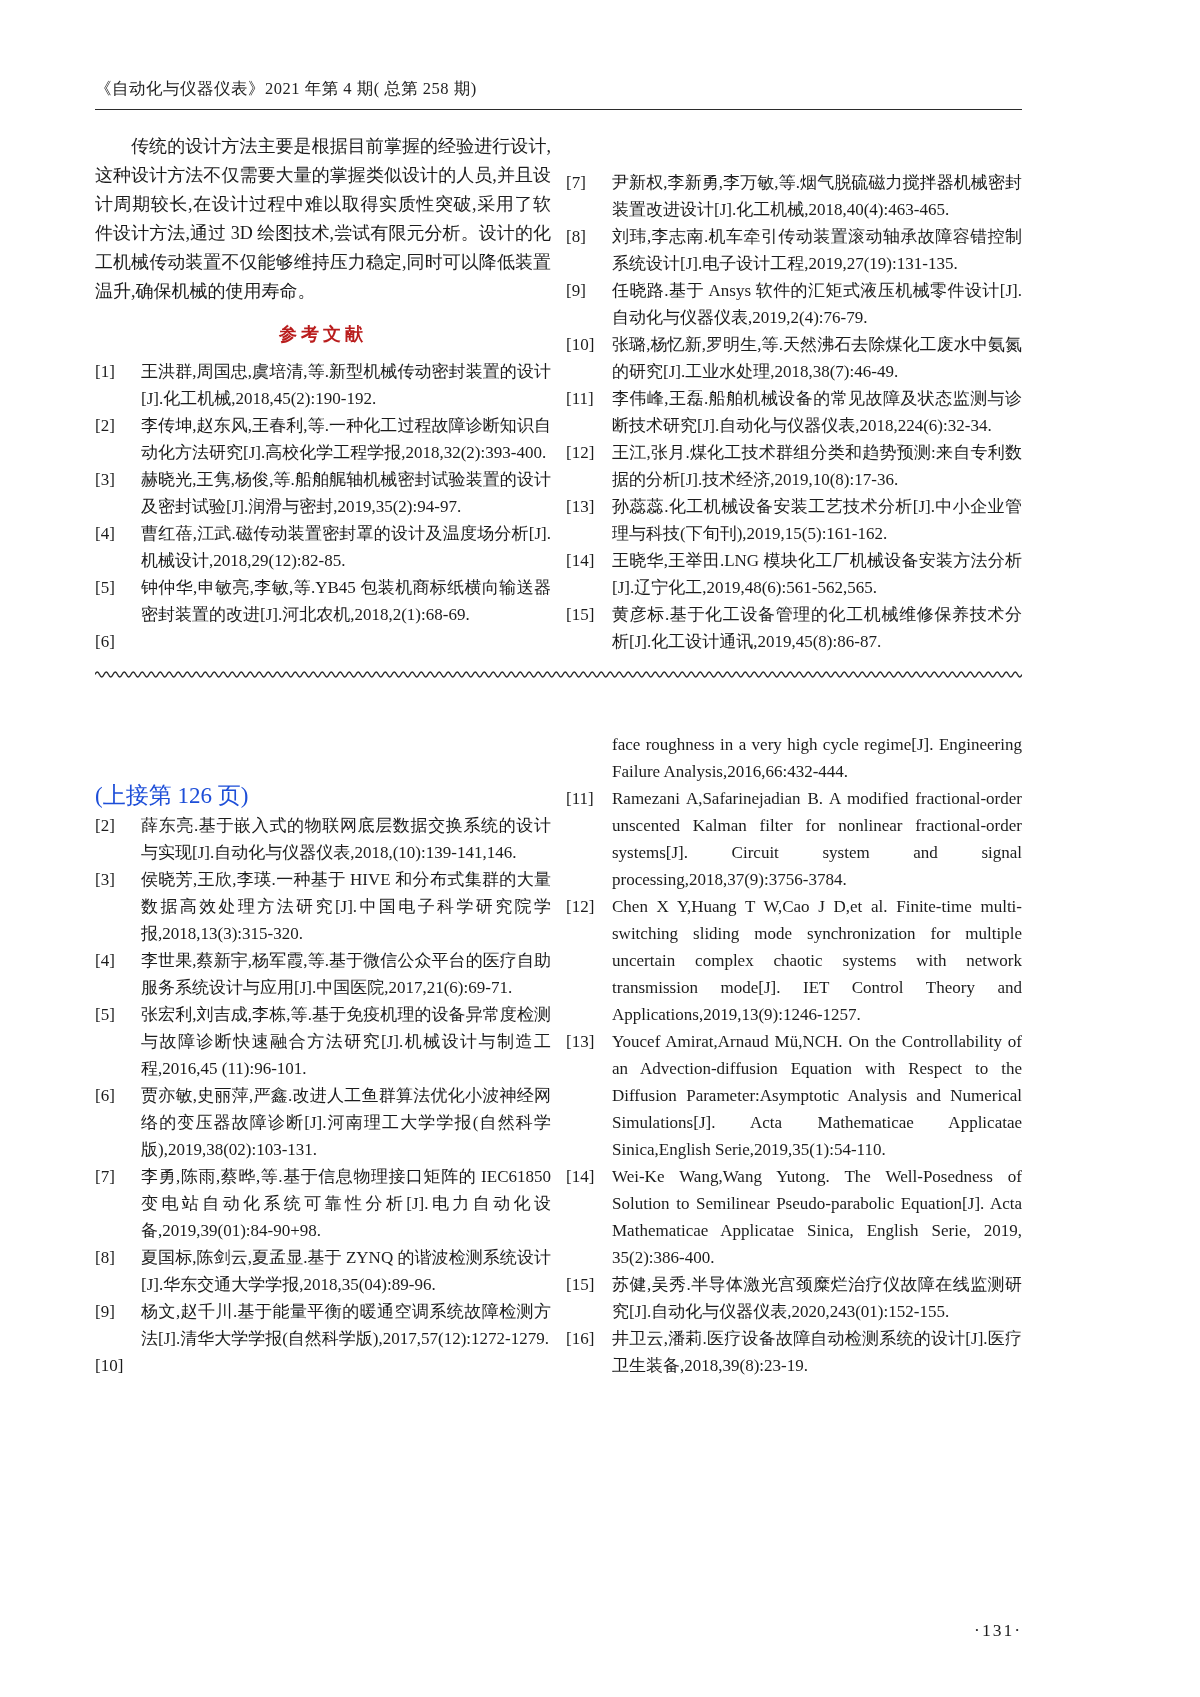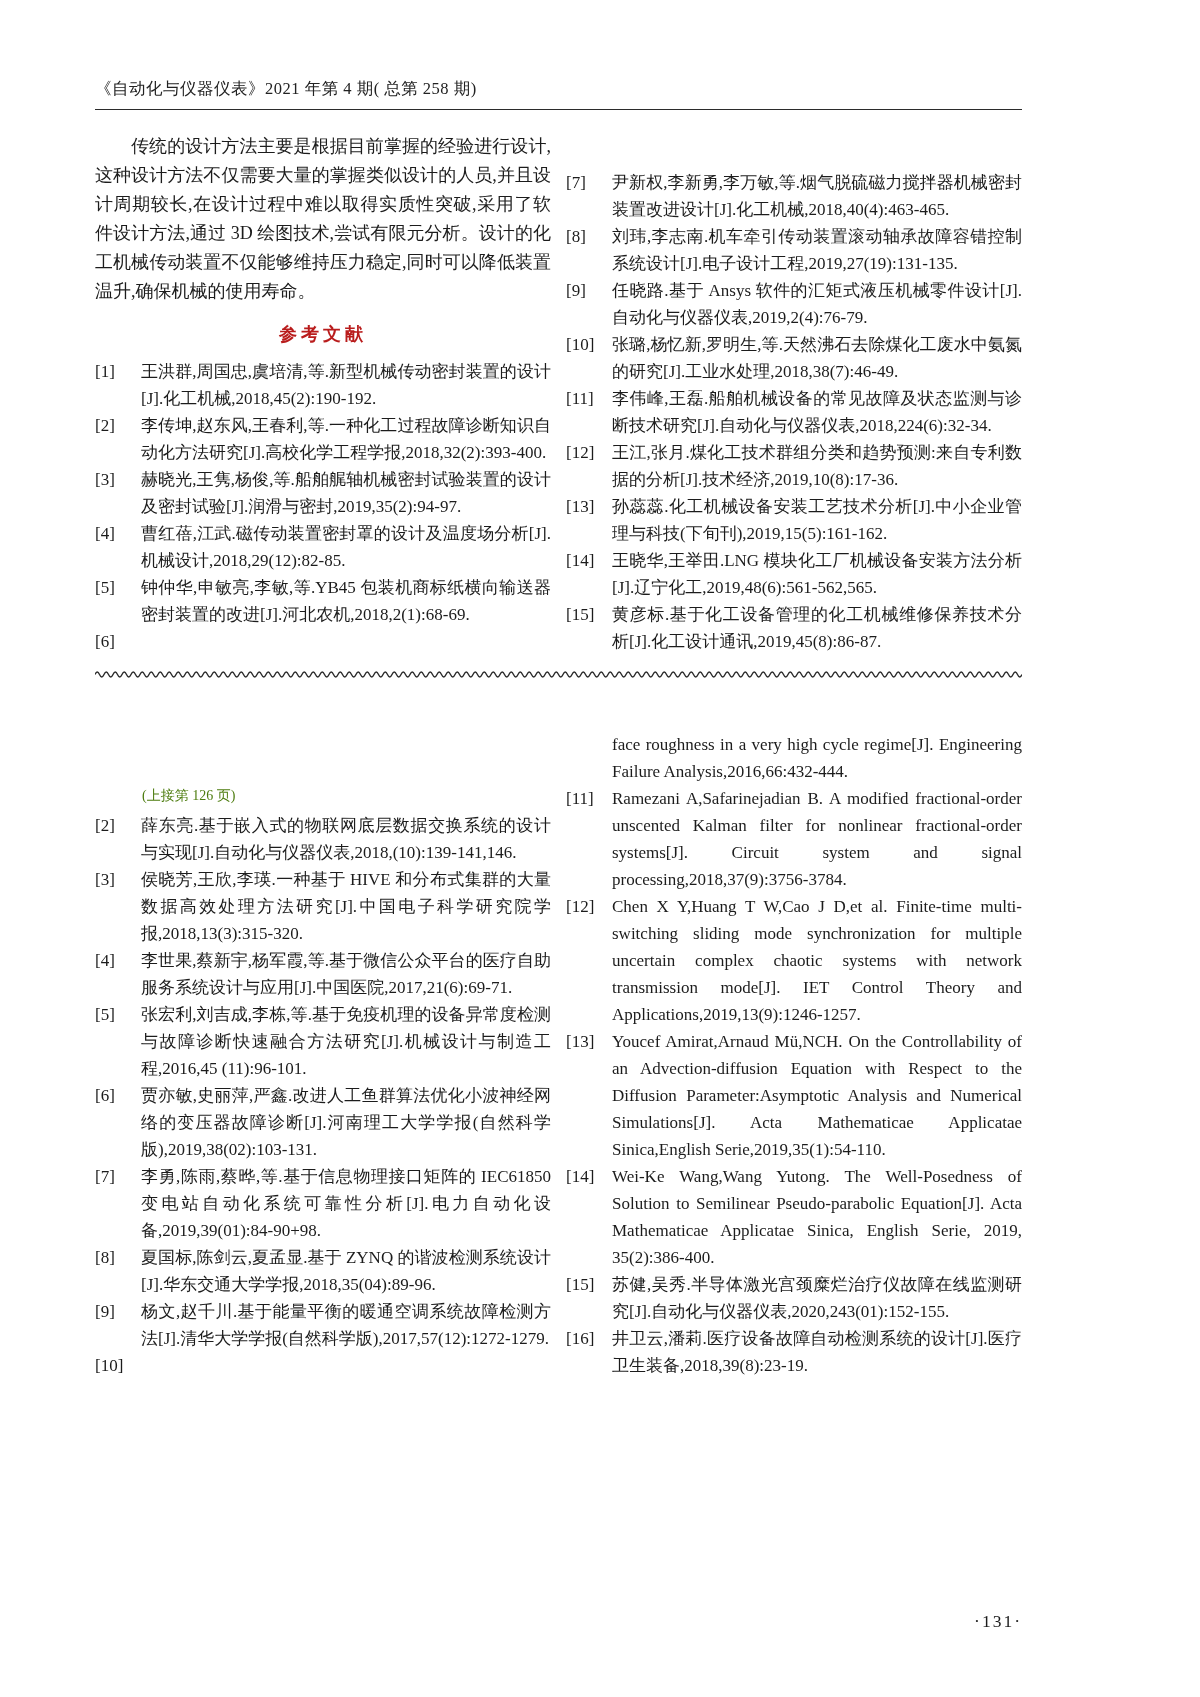--- a/index.html
+++ b/index.html
@@ -73,32 +73,31 @@
   
   .wavy {
     display: block;
     width: 100%;
     height: 11px;
     margin: 14px 0 6px 0;
   }
 
   
   .cont-note {
-    font-size: 14px;
+    font-size: 23px;
     line-height: 27px;
     margin-bottom: 3px;
-    color: #4d7c0f;
-    margin-left: 47px;
+    color: #1d4ed8;
   }
 
   
   .page-number {
     position: absolute;
     right: 178px;
-    bottom: 65px;
+    bottom: 56px;
     font-size: 17.5px;
     letter-spacing: 2px;
     color: #1c1c1c;
   }
 </style>
 </head>
 <body>
 
 <div class="page">
 

